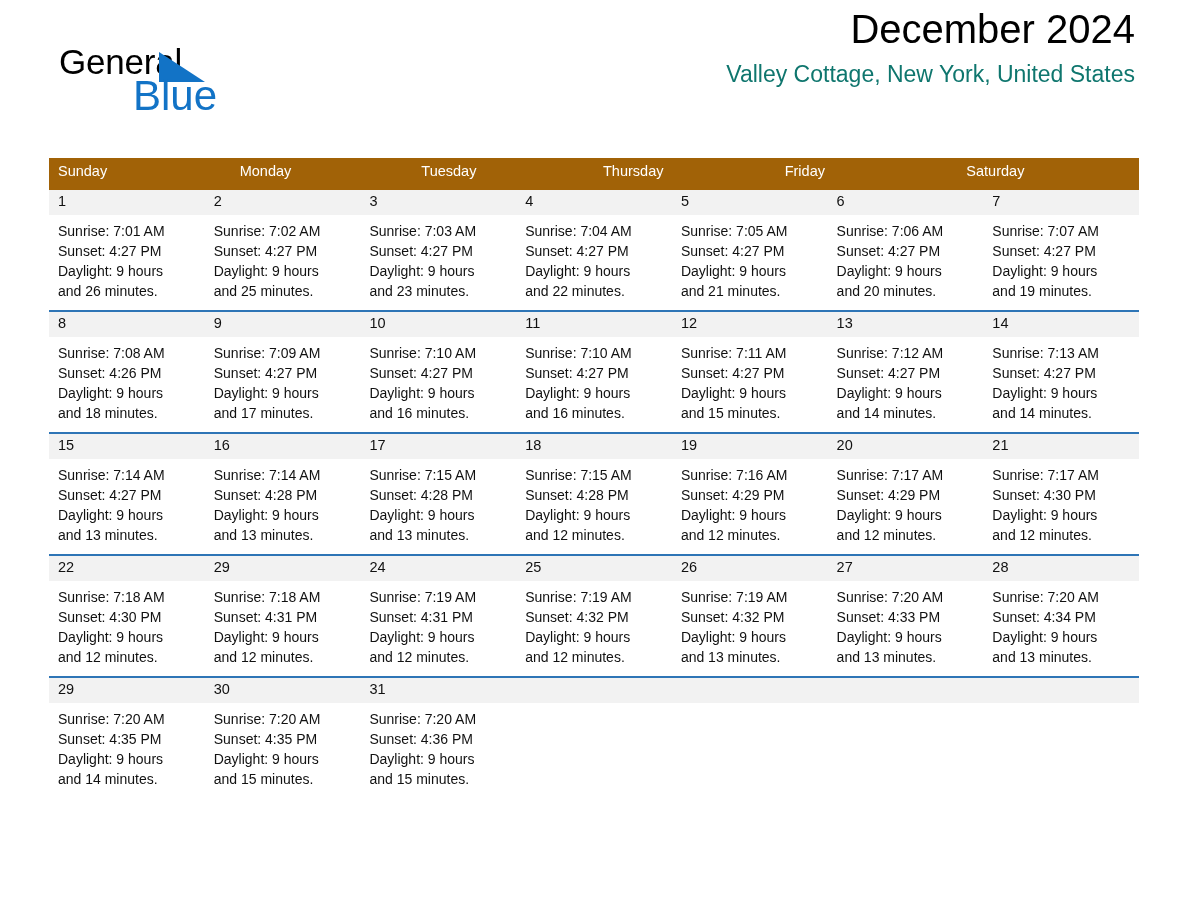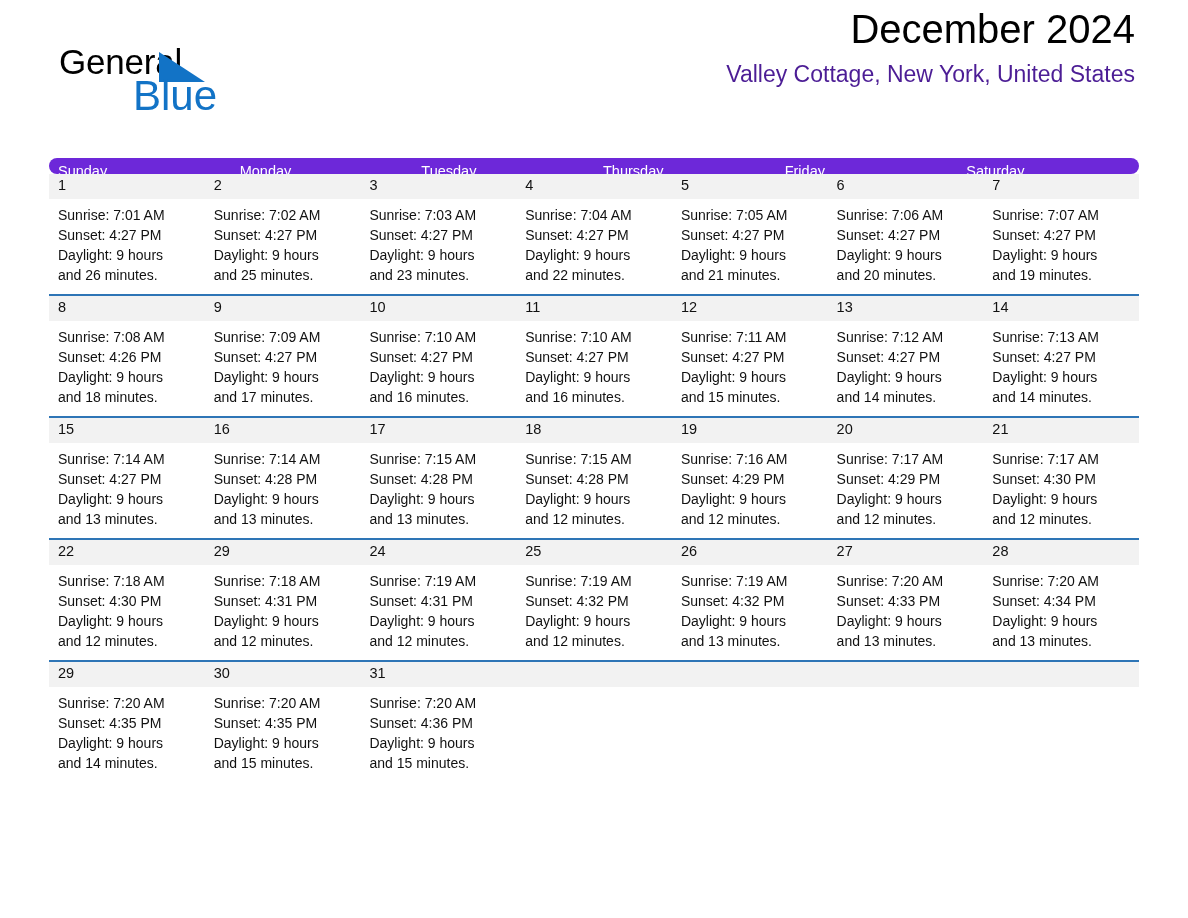--- a/index.html
+++ b/index.html
@@ -69,39 +69,38 @@
     font-size: 40px;
     font-weight: normal;
     color: #000000;
     line-height: 1.18;
     white-space: nowrap;
   }
   .location {
     margin-top: 8px;
     font-size: 23px;
     font-weight: normal;
-    color: #4c1d95;
+    color: #0f766e;
     line-height: 1.2;
     white-space: nowrap;
     margin-left: 47px;
   }
 
   
   .calendar {
     position: absolute;
     left: 49px;
     top: 158px;
     width: 1090px;
   }
 
   .weekday-row {
     display: flex;
-    background: #6d28d9;
-    height: 16px;
-    border-radius: 13px;
+    background: #a16207;
+    height: 32px;
   }
   .weekday {
     flex: 1 1 0;
     box-sizing: border-box;
     padding: 6px 0 0 9px;
     color: #ffffff;
     font-size: 14.5px;
     line-height: 1;
     white-space: nowrap;
   }

